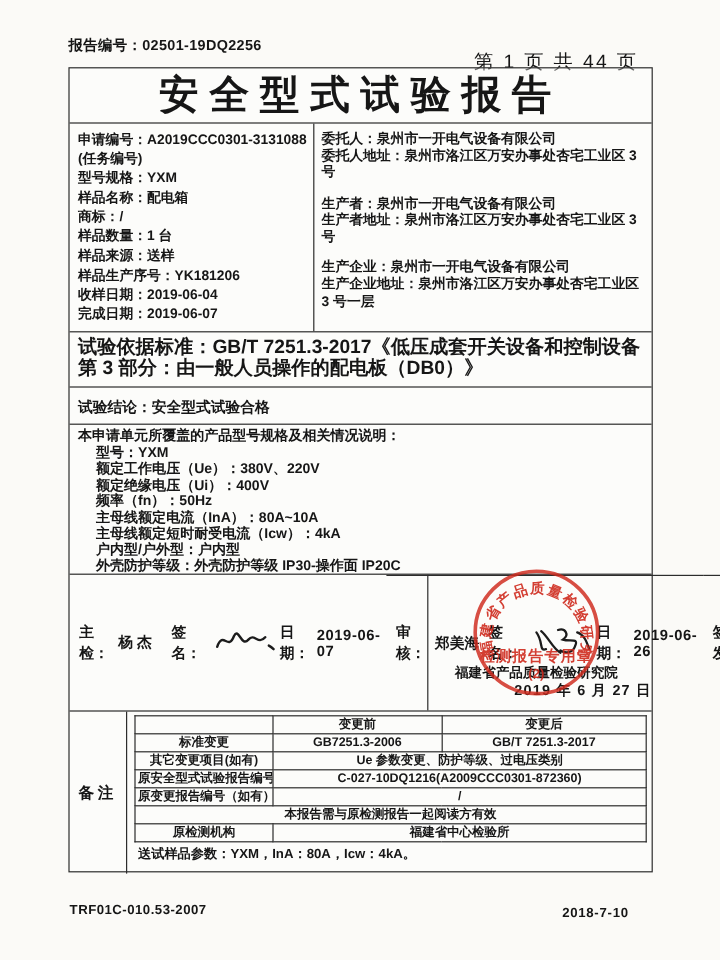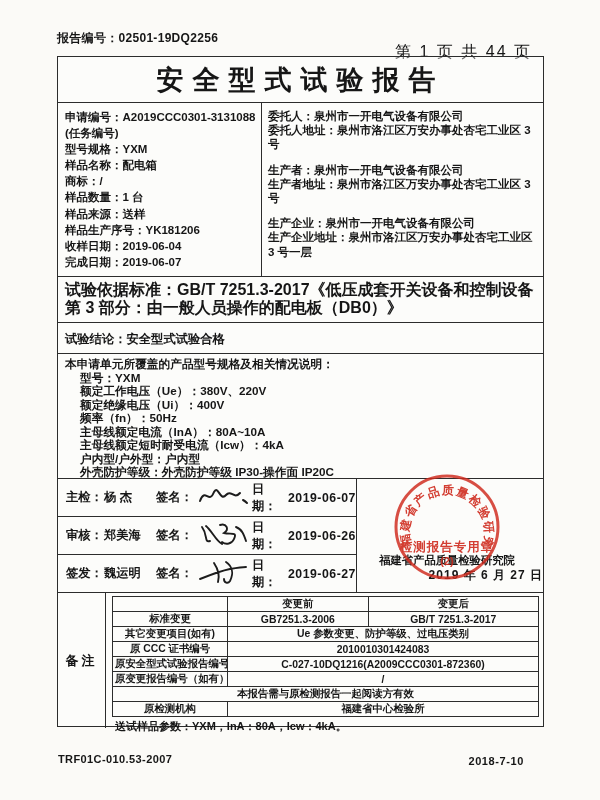--- a/index.html
+++ b/index.html
@@ -12,35 +12,35 @@
     position:relative; width:600px; height:800px;
     background:#fbfaf7; color:#161616; overflow:hidden;
   }
   
   .report-no { position:absolute; left:57px; top:30px; font-size:12px; font-weight:700; letter-spacing:.3px; }
   .page-indicator { position:absolute; right:68px; top:42px; font-size:16px; font-weight:400; letter-spacing:2px; }
   
   .doc { position:absolute; left:57px; top:56px; width:487px; height:671px; border:1.6px solid #2c2c2c; background:rgba(255,255,255,.35); }
   .sec { border-bottom:1.5px solid #2c2c2c; }
   .sec-title { height:46px; display:flex; align-items:center; justify-content:center;
-    font-size:27px; font-weight:700; letter-spacing:9px; }
+    font-size:33px; font-weight:700; letter-spacing:9px; }
   
   .sec-info { height:174px; display:flex; font-size:11.5px; font-weight:600; }
   .info-left { width:204px; border-right:1.5px solid #2c2c2c; padding:6px 3px 0 7px; line-height:16.1px; }
   .info-right { flex:1; padding:6px 3px 0 6px; line-height:14.2px; }
   .info-group { margin-bottom:11px; }
   
   .sec-standard { height:46px; padding:4px 7px 0 7px; font-size:16px; font-weight:700; line-height:17.5px; }
   .sec-conclusion { height:31px; padding:8px 7px 0 7px; font-size:12.3px; font-weight:700; }
   
   .sec-specs { height:125px; padding:3px 7px 0 7px; font-size:11.7px; font-weight:600; line-height:13.5px; }
   .spec-line { padding-left:15px; }
   
   .sec-sigs { height:114px; display:flex; }
-  .sig-left { width:299px; border-right:1.5px solid #2c2c2c; display:flex; flex-direction:column; }
+  .sig-left { width:299px; border-right:1.5px solid #2c2c2c; display:flex; }
   .sig-row { flex:1; display:flex; align-items:center; padding:0 0 0 8px; font-size:12.3px; font-weight:700; }
   .sig-row + .sig-row { border-top:1.5px solid #2c2c2c; }
   .sig-role { width:38px; }
   .sig-name { width:52px; }
   .sig-label { width:40px; }
   .sig-scribble { width:54px; height:26px; margin:-4px 2px 0 0; flex:none; }
   .sig-datelabel { width:36px; }
   .sig-date { letter-spacing:.5px; }
   .sig-right { flex:1; position:relative; }
   .stamp-org  { position:absolute; left:-6px; right:0; bottom:24px; text-align:center; font-size:11.3px; font-weight:700; z-index:2; }
@@ -184,24 +184,20 @@
           <tr>
             <td>标准变更</td>
             <td>GB7251.3-2006</td>
             <td>GB/T 7251.3-2017</td>
           </tr>
           <tr>
             <td>其它变更项目(如有)</td>
             <td colspan="2">Ue 参数变更、防护等级、过电压类别</td>
           </tr>
           <tr>
-            <td>原 CCC 证书编号</td>
-            <td colspan="2">2010010301424083</td>
-          </tr>
-          <tr>
             <td>原安全型式试验报告编号</td>
             <td colspan="2">C-027-10DQ1216(A2009CCC0301-872360)</td>
           </tr>
           <tr>
             <td>原变更报告编号（如有）</td>
             <td colspan="2">/</td>
           </tr>
           <tr>
             <td colspan="3">本报告需与原检测报告一起阅读方有效</td>
           </tr>

